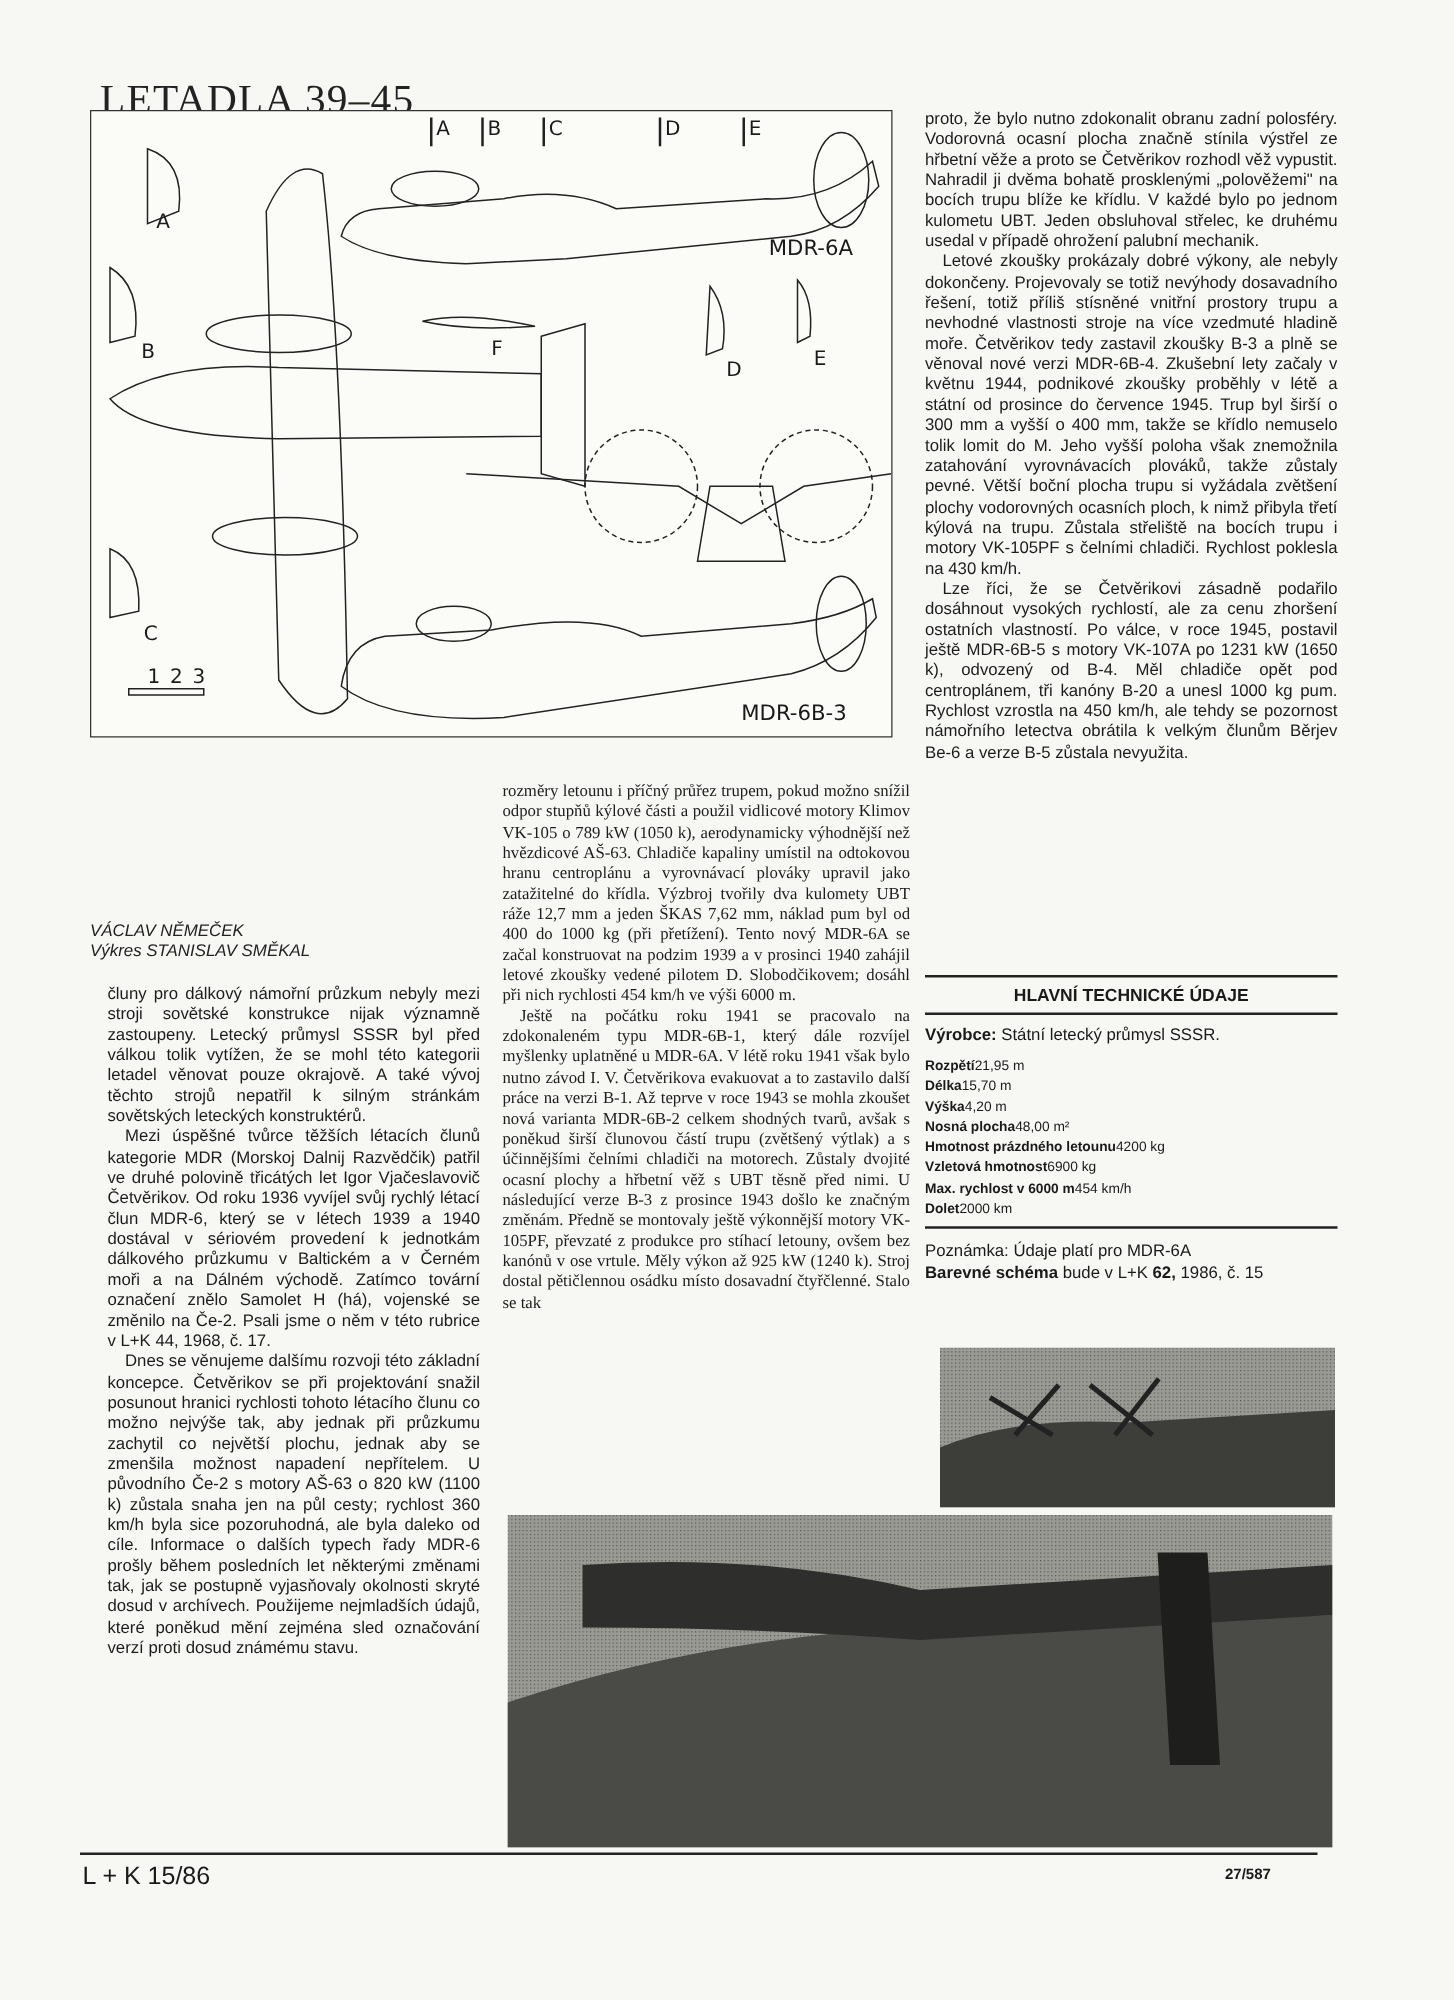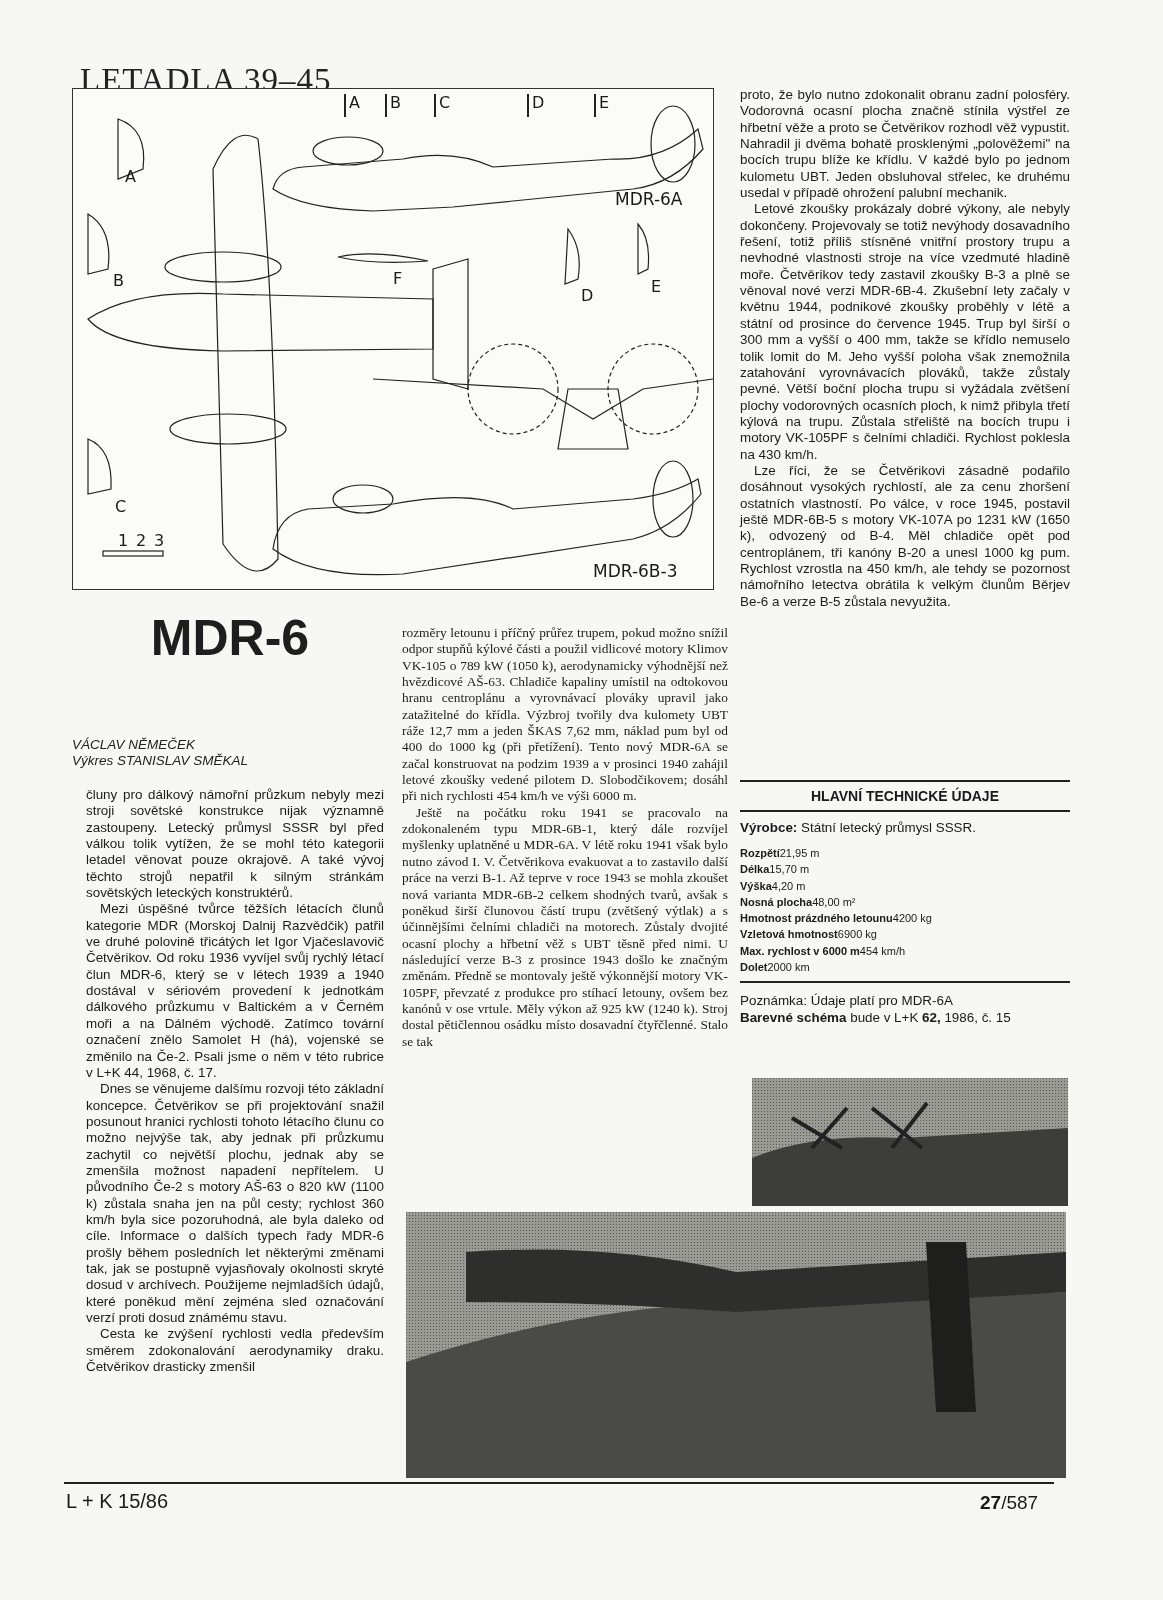--- a/index.html
+++ b/index.html
@@ -19,21 +19,21 @@
   .rule{position:absolute;height:2px;background:#222;}
   #specs{left:740px;top:780px;width:330px;}
   #specs .hdr{font-weight:bold;text-align:center;font-size:14px;padding:6px 0;}
   .specrow{display:flex;justify-content:flex-start;font-size:11px;line-height:16.3px;}
   .specrow .k{font-weight:bold;}
   .maker{font-size:13.4px;margin:8px 0 10px 0;}
   .note{font-size:13.4px;line-height:16.3px;margin-top:10px;}
   #photo-small{left:752px;top:1078px;width:316px;height:128px;}
   #photo-big{left:406px;top:1212px;width:660px;height:266px;}
   #footer-left{left:66px;top:1490px;font-family:"Liberation Sans Narrow","Liberation Sans", sans-serif;font-size:20px;}
-  #footer-right{left:980px;top:1492px;font-size:19px;}
+  #footer-right{left:980px;top:1492px;font-size:12px;font-weight:bold;}
   .lbl{position:absolute;font-size:16px;font-family:"DejaVu Sans", sans-serif;}
 </style>
 </head>
 <body>
 
 <div id="section-title" class="abs">LETADLA 39–45</div>
 
 <div id="drawing-box" class="abs">
   <svg width="640" height="500" viewBox="0 0 640 500" style="position:absolute;left:0;top:0">
     <g fill="none" stroke="#222" stroke-width="1.2">
@@ -86,32 +86,30 @@
   <span class="lbl" style="left:578px;top:188px">E</span>
   <span class="lbl" style="left:320px;top:180px">F</span>
   <span class="lbl" style="left:542px;top:100px;font-size:17px">MDR-6A</span>
   <span class="lbl" style="left:520px;top:472px;font-size:17px">MDR-6B-3</span>
   <span class="lbl" style="left:45px;top:442px">1</span>
   <span class="lbl" style="left:63px;top:442px">2</span>
   <span class="lbl" style="left:81px;top:442px">3</span>
 </div>
 
 <div id="title-main" class="abs">
-  <div>MDR-6</div>
 </div>
 <div id="authors" class="abs">
   <div>VÁCLAV NĚMEČEK</div>
   <div>Výkres STANISLAV SMĚKAL</div>
 </div>
 
 <div id="col-left" class="col">
   <p class="noind">čluny pro dálkový námořní průzkum nebyly mezi stroji sovětské konstrukce nijak významně zastoupeny. Letecký průmysl SSSR byl před válkou tolik vytížen, že se mohl této kategorii letadel věnovat pouze okrajově. A také vývoj těchto strojů nepatřil k silným stránkám sovětských leteckých konstruktérů.</p>
   <p>Mezi úspěšné tvůrce těžších létacích člunů kategorie MDR (Morskoj Dalnij Razvědčik) patřil ve druhé polovině třicátých let Igor Vjačeslavovič Četvěrikov. Od roku 1936 vyvíjel svůj rychlý létací člun MDR-6, který se v létech 1939 a 1940 dostával v sériovém provedení k jednotkám dálkového průzkumu v Baltickém a v Černém moři a na Dálném východě. Zatímco tovární označení znělo Samolet H (há), vojenské se změnilo na Če-2. Psali jsme o něm v této rubrice v L+K 44, 1968, č. 17.</p>
   <p>Dnes se věnujeme dalšímu rozvoji této základní koncepce. Četvěrikov se při projektování snažil posunout hranici rychlosti tohoto létacího člunu co možno nejvýše tak, aby jednak při průzkumu zachytil co největší plochu, jednak aby se zmenšila možnost napadení nepřítelem. U původního Če-2 s motory AŠ-63 o 820 kW (1100 k) zůstala snaha jen na půl cesty; rychlost 360 km/h byla sice pozoruhodná, ale byla daleko od cíle. Informace o dalších typech řady MDR-6 prošly během posledních let některými změnami tak, jak se postupně vyjasňovaly okolnosti skryté dosud v archívech. Použijeme nejmladších údajů, které poněkud mění zejména sled označování verzí proti dosud známému stavu.</p>
-  <p>Cesta ke zvýšení rychlosti vedla především směrem zdokonalování aerodynamiky draku. Četvěrikov drasticky zmenšil</p>
 </div>
 <div id="col-mid" class="col">
   <p class="noind">rozměry letounu i příčný průřez trupem, pokud možno snížil odpor stupňů kýlové části a použil vidlicové motory Klimov VK-105 o 789 kW (1050 k), aerodynamicky výhodnější než hvězdicové AŠ-63. Chladiče kapaliny umístil na odtokovou hranu centroplánu a vyrovnávací plováky upravil jako zatažitelné do křídla. Výzbroj tvořily dva kulomety UBT ráže 12,7 mm a jeden ŠKAS 7,62 mm, náklad pum byl od 400 do 1000 kg (při přetížení). Tento nový MDR-6A se začal konstruovat na podzim 1939 a v prosinci 1940 zahájil letové zkoušky vedené pilotem D. Slobodčikovem; dosáhl při nich rychlosti 454 km/h ve výši 6000 m.</p>
   <p>Ještě na počátku roku 1941 se pracovalo na zdokonaleném typu MDR-6B-1, který dále rozvíjel myšlenky uplatněné u MDR-6A. V létě roku 1941 však bylo nutno závod I. V. Četvěrikova evakuovat a to zastavilo další práce na verzi B-1. Až teprve v roce 1943 se mohla zkoušet nová varianta MDR-6B-2 celkem shodných tvarů, avšak s poněkud širší člunovou částí trupu (zvětšený výtlak) a s účinnějšími čelními chladiči na motorech. Zůstaly dvojité ocasní plochy a hřbetní věž s UBT těsně před nimi. U následující verze B-3 z prosince 1943 došlo ke značným změnám. Předně se montovaly ještě výkonnější motory VK-105PF, převzaté z produkce pro stíhací letouny, ovšem bez kanónů v ose vrtule. Měly výkon až 925 kW (1240 k). Stroj dostal pětičlennou osádku místo dosavadní čtyřčlenné. Stalo se tak</p>
 </div>
 <div id="col-right" class="col">
   <p class="noind">proto, že bylo nutno zdokonalit obranu zadní polosféry. Vodorovná ocasní plocha značně stínila výstřel ze hřbetní věže a proto se Četvěrikov rozhodl věž vypustit. Nahradil ji dvěma bohatě prosklenými „polověžemi" na bocích trupu blíže ke křídlu. V každé bylo po jednom kulometu UBT. Jeden obsluhoval střelec, ke druhému usedal v případě ohrožení palubní mechanik.</p>
   <p>Letové zkoušky prokázaly dobré výkony, ale nebyly dokončeny. Projevovaly se totiž nevýhody dosavadního řešení, totiž příliš stísněné vnitřní prostory trupu a nevhodné vlastnosti stroje na více vzedmuté hladině moře. Četvěrikov tedy zastavil zkoušky B-3 a plně se věnoval nové verzi MDR-6B-4. Zkušební lety začaly v květnu 1944, podnikové zkoušky proběhly v létě a státní od prosince do července 1945. Trup byl širší o 300 mm a vyšší o 400 mm, takže se křídlo nemuselo tolik lomit do M. Jeho vyšší poloha však znemožnila zatahování vyrovnávacích plováků, takže zůstaly pevné. Větší boční plocha trupu si vyžádala zvětšení plochy vodorovných ocasních ploch, k nimž přibyla třetí kýlová na trupu. Zůstala střeliště na bocích trupu i motory VK-105PF s čelními chladiči. Rychlost poklesla na 430 km/h.</p>
   <p>Lze říci, že se Četvěrikovi zásadně podařilo dosáhnout vysokých rychlostí, ale za cenu zhoršení ostatních vlastností. Po válce, v roce 1945, postavil ještě MDR-6B-5 s motory VK-107A po 1231 kW (1650 k), odvozený od B-4. Měl chladiče opět pod centroplánem, tři kanóny B-20 a unesl 1000 kg pum. Rychlost vzrostla na 450 km/h, ale tehdy se pozornost námořního letectva obrátila k velkým člunům Běrjev Be-6 a verze B-5 zůstala nevyužita.</p>
 </div>

